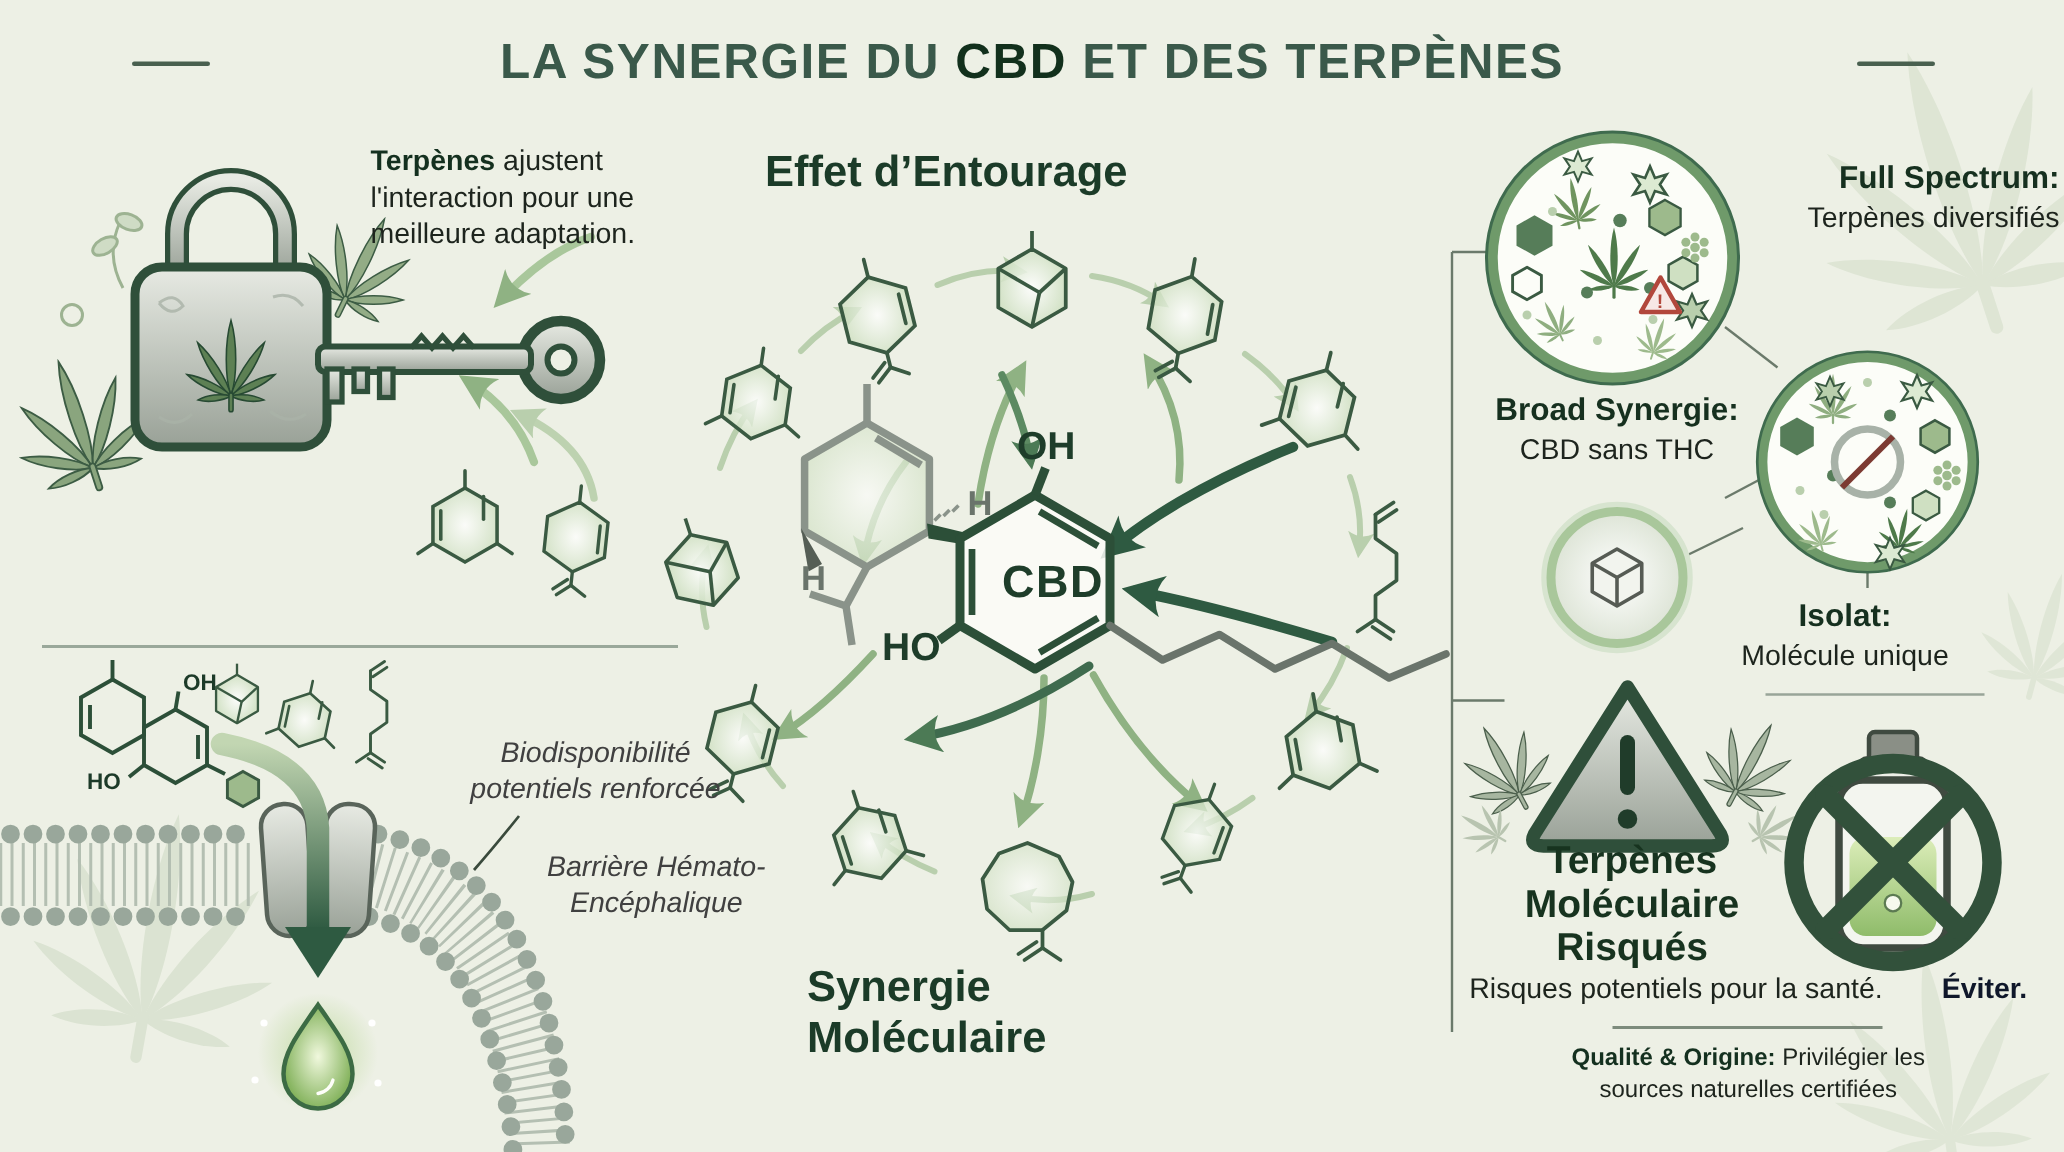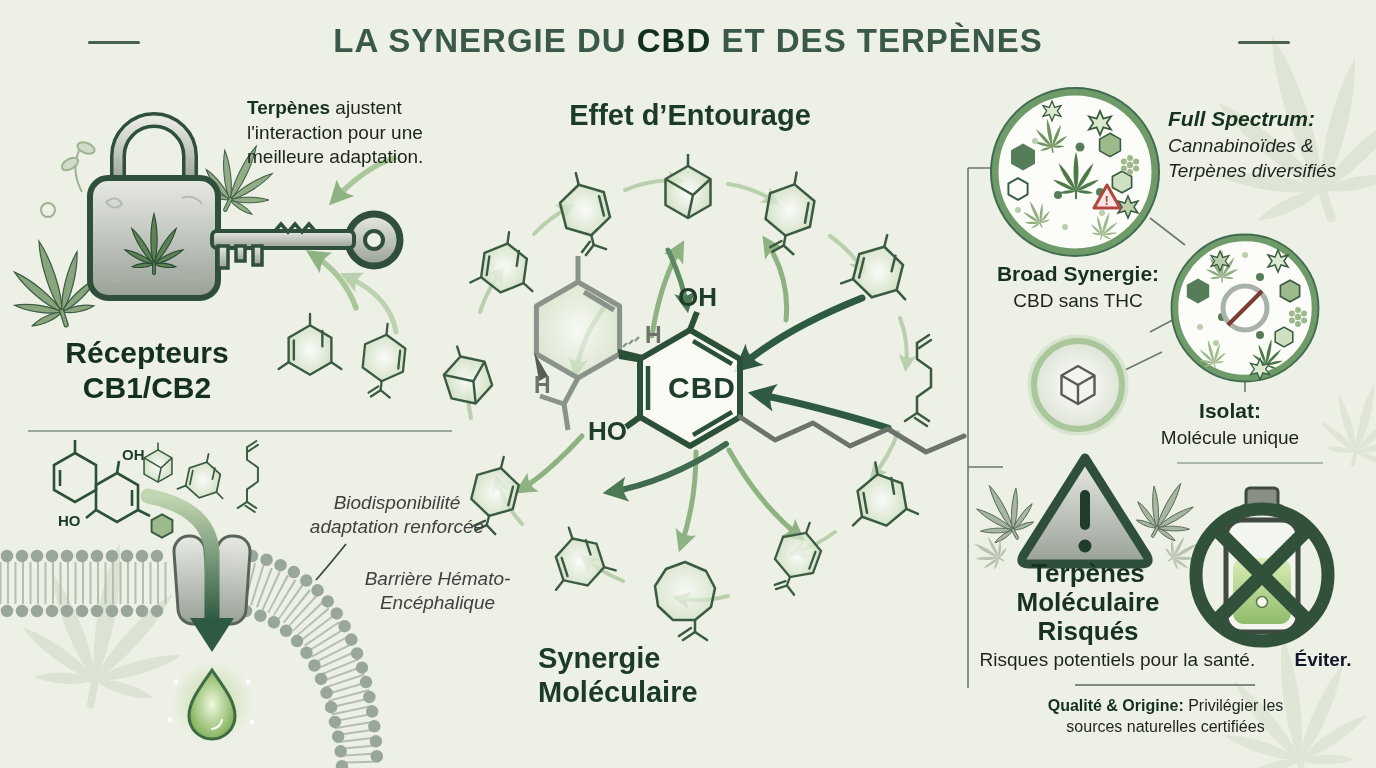--- a/index.html
+++ b/index.html
@@ -13,28 +13,28 @@
   .title{left:0;right:0;top:22px;text-align:center;font-size:33px;font-weight:700;
          letter-spacing:1px;color:#3a594a;}
   .title .hl{font-weight:800;color:#12301c;}
   .dash{position:absolute;top:41px;height:3px;background:#49604f;z-index:3;border-radius:2px;}
 
   .note{left:247px;top:96px;width:225px;font-size:19px;line-height:1.3;color:#1d241d;}
   .note b{color:#14301f;}
 
   .h-recepteurs{left:22px;top:336px;width:250px;text-align:center;font-size:30px;line-height:1.15;
                 font-weight:800;color:#16301f;}
-  .h-entourage{left:510px;top:99px;width:360px;text-align:center;font-size:29px;font-weight:800;color:#1b3b28;}
+  .h-entourage{left:510px;top:99px;width:360px;font-size:29px;font-weight:800;color:#1b3b28;}
   .h-synergie{left:538px;top:641px;width:300px;text-align:left;font-size:29px;line-height:1.18;
               font-weight:800;color:#1b3b28;}
   .lbl-italic{font-style:italic;font-size:19px;line-height:1.28;color:#404040;text-align:center;}
   .lbl-cell{left:268px;top:491px;width:258px;}
   .lbl-barrier{left:340px;top:567px;width:195px;}
 
-  .spec-full{left:1168px;top:105px;width:205px;text-align:left;font-size:19px;line-height:1.32;color:#1d241d;font-style:italic;}
+  .spec-full{left:1168px;top:105px;width:205px;text-align:right;font-size:19px;line-height:1.32;color:#1d241d;}
   .spec-full .t, .spec-broad .t, .spec-iso .t{font-size:21px;font-weight:800;color:#16301f;}
   .spec-broad{left:983px;top:260px;width:190px;text-align:center;font-size:19px;line-height:1.35;color:#1d241d;}
   .spec-iso{left:1140px;top:397px;width:180px;text-align:center;font-size:19px;line-height:1.35;color:#1d241d;}
 
   .h-synth{left:983px;top:559px;width:210px;text-align:center;font-size:26px;line-height:1.12;
            font-weight:800;color:#17331f;}
   .risk-note{left:978px;top:649px;width:375px;text-align:center;font-size:19px;color:#1d241d;}
   .risk-note b{color:#0f172a;padding-left:34px;}
   .divider{position:absolute;background:#7d8b7c;z-index:2;}
   .quality{left:988px;top:696px;width:355px;text-align:center;font-size:16px;line-height:1.3;color:#1d241d;}
@@ -209,24 +209,20 @@
     </g>
 
     <use href="#t-ring2" transform="translate(288,268) scale(0.95)"></use>
     <use href="#t-ring1" transform="translate(362,276) scale(0.9) rotate(6)"></use>
   </svg>
 
   <div class="txt note">
     <b>Terpènes</b><span> ajustent l'interaction pour une meilleure adaptation.</span>
   </div>
 
-  <div class="txt h-recepteurs">
-    <div>Récepteurs</div>
-    <div>CB1/CB2</div>
-  </div>
   <div class="divider" style="left:28px;top:430px;width:424px;height:2px;background:#9aa89a"></div>
 
   <svg class="lay" style="left:0;top:430px" width="540" height="338" viewBox="0 0 540 338">
     <use href="#leaf7" transform="translate(95,250) scale(2.9) rotate(10)" fill="#cdd9c3" opacity="0.55"></use>
 
     <g stroke="#2c4f38" stroke-width="2.6" fill="none">
       <polygon points="75,23 96,35 96,60 75,72 54,60 54,35"></polygon>
       <line x1="60" y1="40" x2="60" y2="56"></line>
       <line x1="75" y1="23" x2="75" y2="10"></line>
       <polygon points="117,43 138,55 138,80 117,92 96,80 96,55"></polygon>
@@ -271,21 +267,21 @@
         <circle cx="248" cy="252" r="2.4" fill="#fff"></circle>
       <circle cx="170" cy="290" r="2.4" fill="#fff"></circle>
         <circle cx="252" cy="292" r="2.4" fill="#fff"></circle>
     </g>
 
     <path d="M346,114 Q330,134 316,150" fill="none" stroke="#3a4a3c" stroke-width="1.8"></path>
   </svg>
 
   <div class="txt lbl-italic lbl-cell">
     <div>Biodisponibilité</div>
-    <div>adaptation renforcée</div>
+    <div>potentiels renforcée</div>
   </div>
   <div class="txt lbl-italic lbl-barrier">
     <div>Barrière Hémato-</div>
     <div>Encéphalique</div>
   </div>
 
   <div class="txt h-entourage">Effet d’Entourage</div>
 
   <svg class="lay" style="left:430px;top:140px" width="560" height="520" viewBox="0 0 560 520">
 
@@ -458,21 +454,20 @@
         <polygon points="118,281 134.5,290.5 134.5,309.5 118,319 101.5,309.5 101.5,290.5"></polygon>
         <line x1="118" y1="300" x2="101.5" y2="290.5"></line>
         <line x1="118" y1="300" x2="134.5" y2="290.5"></line>
         <line x1="118" y1="300" x2="118" y2="319"></line>
       </g>
     </g>
   </svg>
 
   <div class="txt spec-full">
     <div class="t">Full Spectrum:</div>
-    <div>Cannabinoïdes &amp;</div>
     <div>Terpènes diversifiés</div>
   </div>
   <div class="txt spec-broad">
     <div class="t">Broad Synergie:</div>
     <div>CBD sans THC</div>
   </div>
   <div class="txt spec-iso">
     <div class="t">Isolat:</div>
     <div>Molécule unique</div>
   </div>

